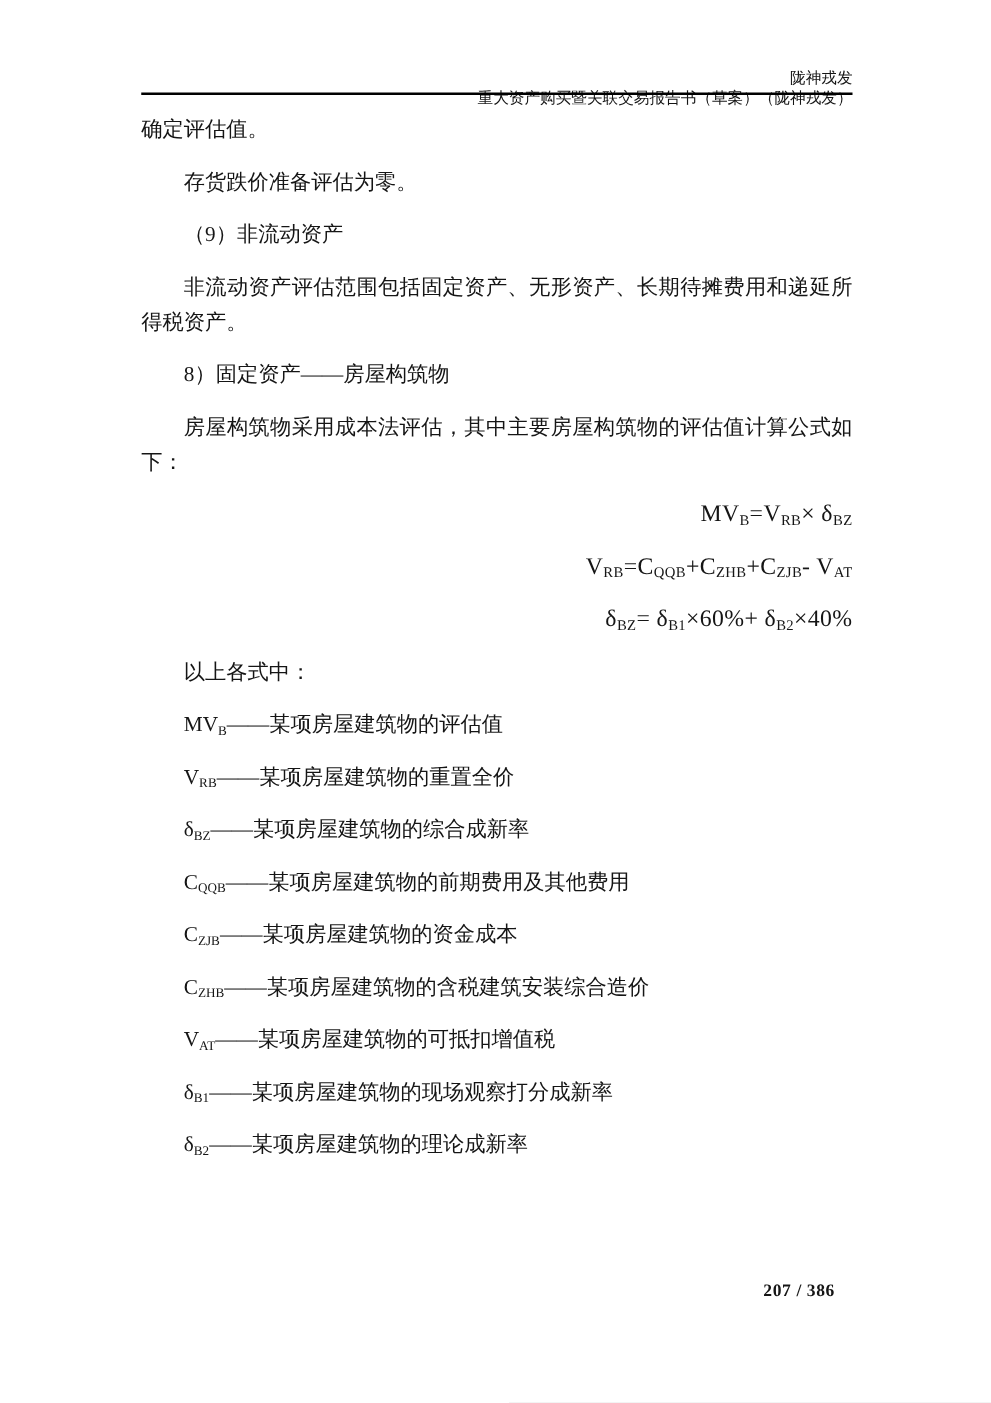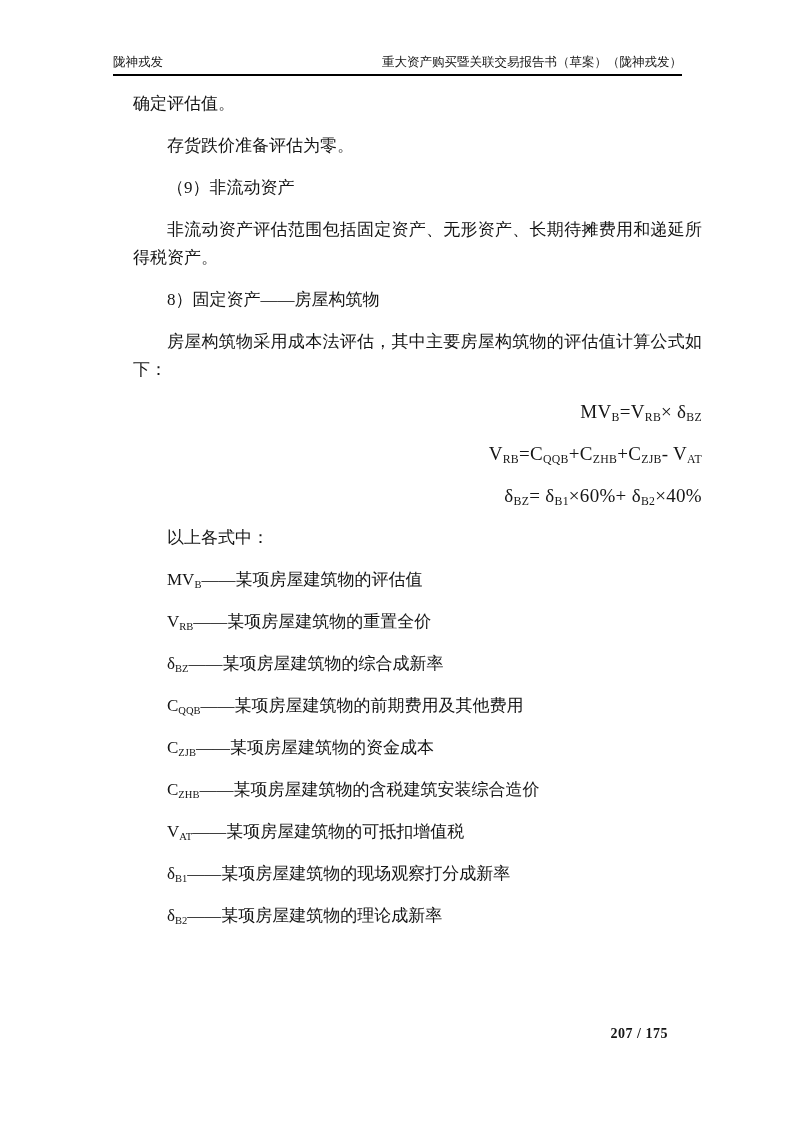--- a/index.html
+++ b/index.html
@@ -16,43 +16,43 @@
     overflow: hidden;
     font-family: "Liberation Serif", "DejaVu Serif", serif;
     color: #151515;
   }
   .header {
     position: absolute;
     top: 54px;
     left: 113px;
     width: 569px;
     display: flex;
-    justify-content: space-between;
+    justify-content: flex-start;
     align-items: flex-end;
     font-size: 12.5px;
     line-height: 16px;
     white-space: nowrap;
+    flex-direction: column;
   }
   .header-rule {
     position: absolute;
     top: 74px;
     left: 113px;
     width: 569px;
     height: 0;
     border-top: 2px solid #000;
   }
   .doc-body {
     position: absolute;
     top: 90px;
     left: 113px;
     width: 569px;
     font-size: 17px;
     line-height: 28px;
     text-align: justify;
-    margin-left: 20px;
   }
   .doc-body p {
     margin: 0 0 14px 0;
   }
   .doc-body p.indent {
     text-indent: 2em;
   }
   .doc-body p.formula {
     font-size: 19px;
     letter-spacing: 0.3px;
@@ -108,16 +108,16 @@
       <p class="indent">δ<sub>BZ</sub>——某项房屋建筑物的综合成新率</p>
       <p class="indent">C<sub>QQB</sub>——某项房屋建筑物的前期费用及其他费用</p>
       <p class="indent">C<sub>ZJB</sub>——某项房屋建筑物的资金成本</p>
       <p class="indent">C<sub>ZHB</sub>——某项房屋建筑物的含税建筑安装综合造价</p>
       <p class="indent">V<sub>AT</sub>——某项房屋建筑物的可抵扣增值税</p>
       <p class="indent">δ<sub>B1</sub>——某项房屋建筑物的现场观察打分成新率</p>
       <p class="indent">δ<sub>B2</sub>——某项房屋建筑物的理论成新率</p>
     </main>
 
   <div class="footer">
-    <span class="page-number">207 / 175</span>
+    <span class="page-number">207 / 386</span>
   </div>
 
 </div>
 
 </body></html>

